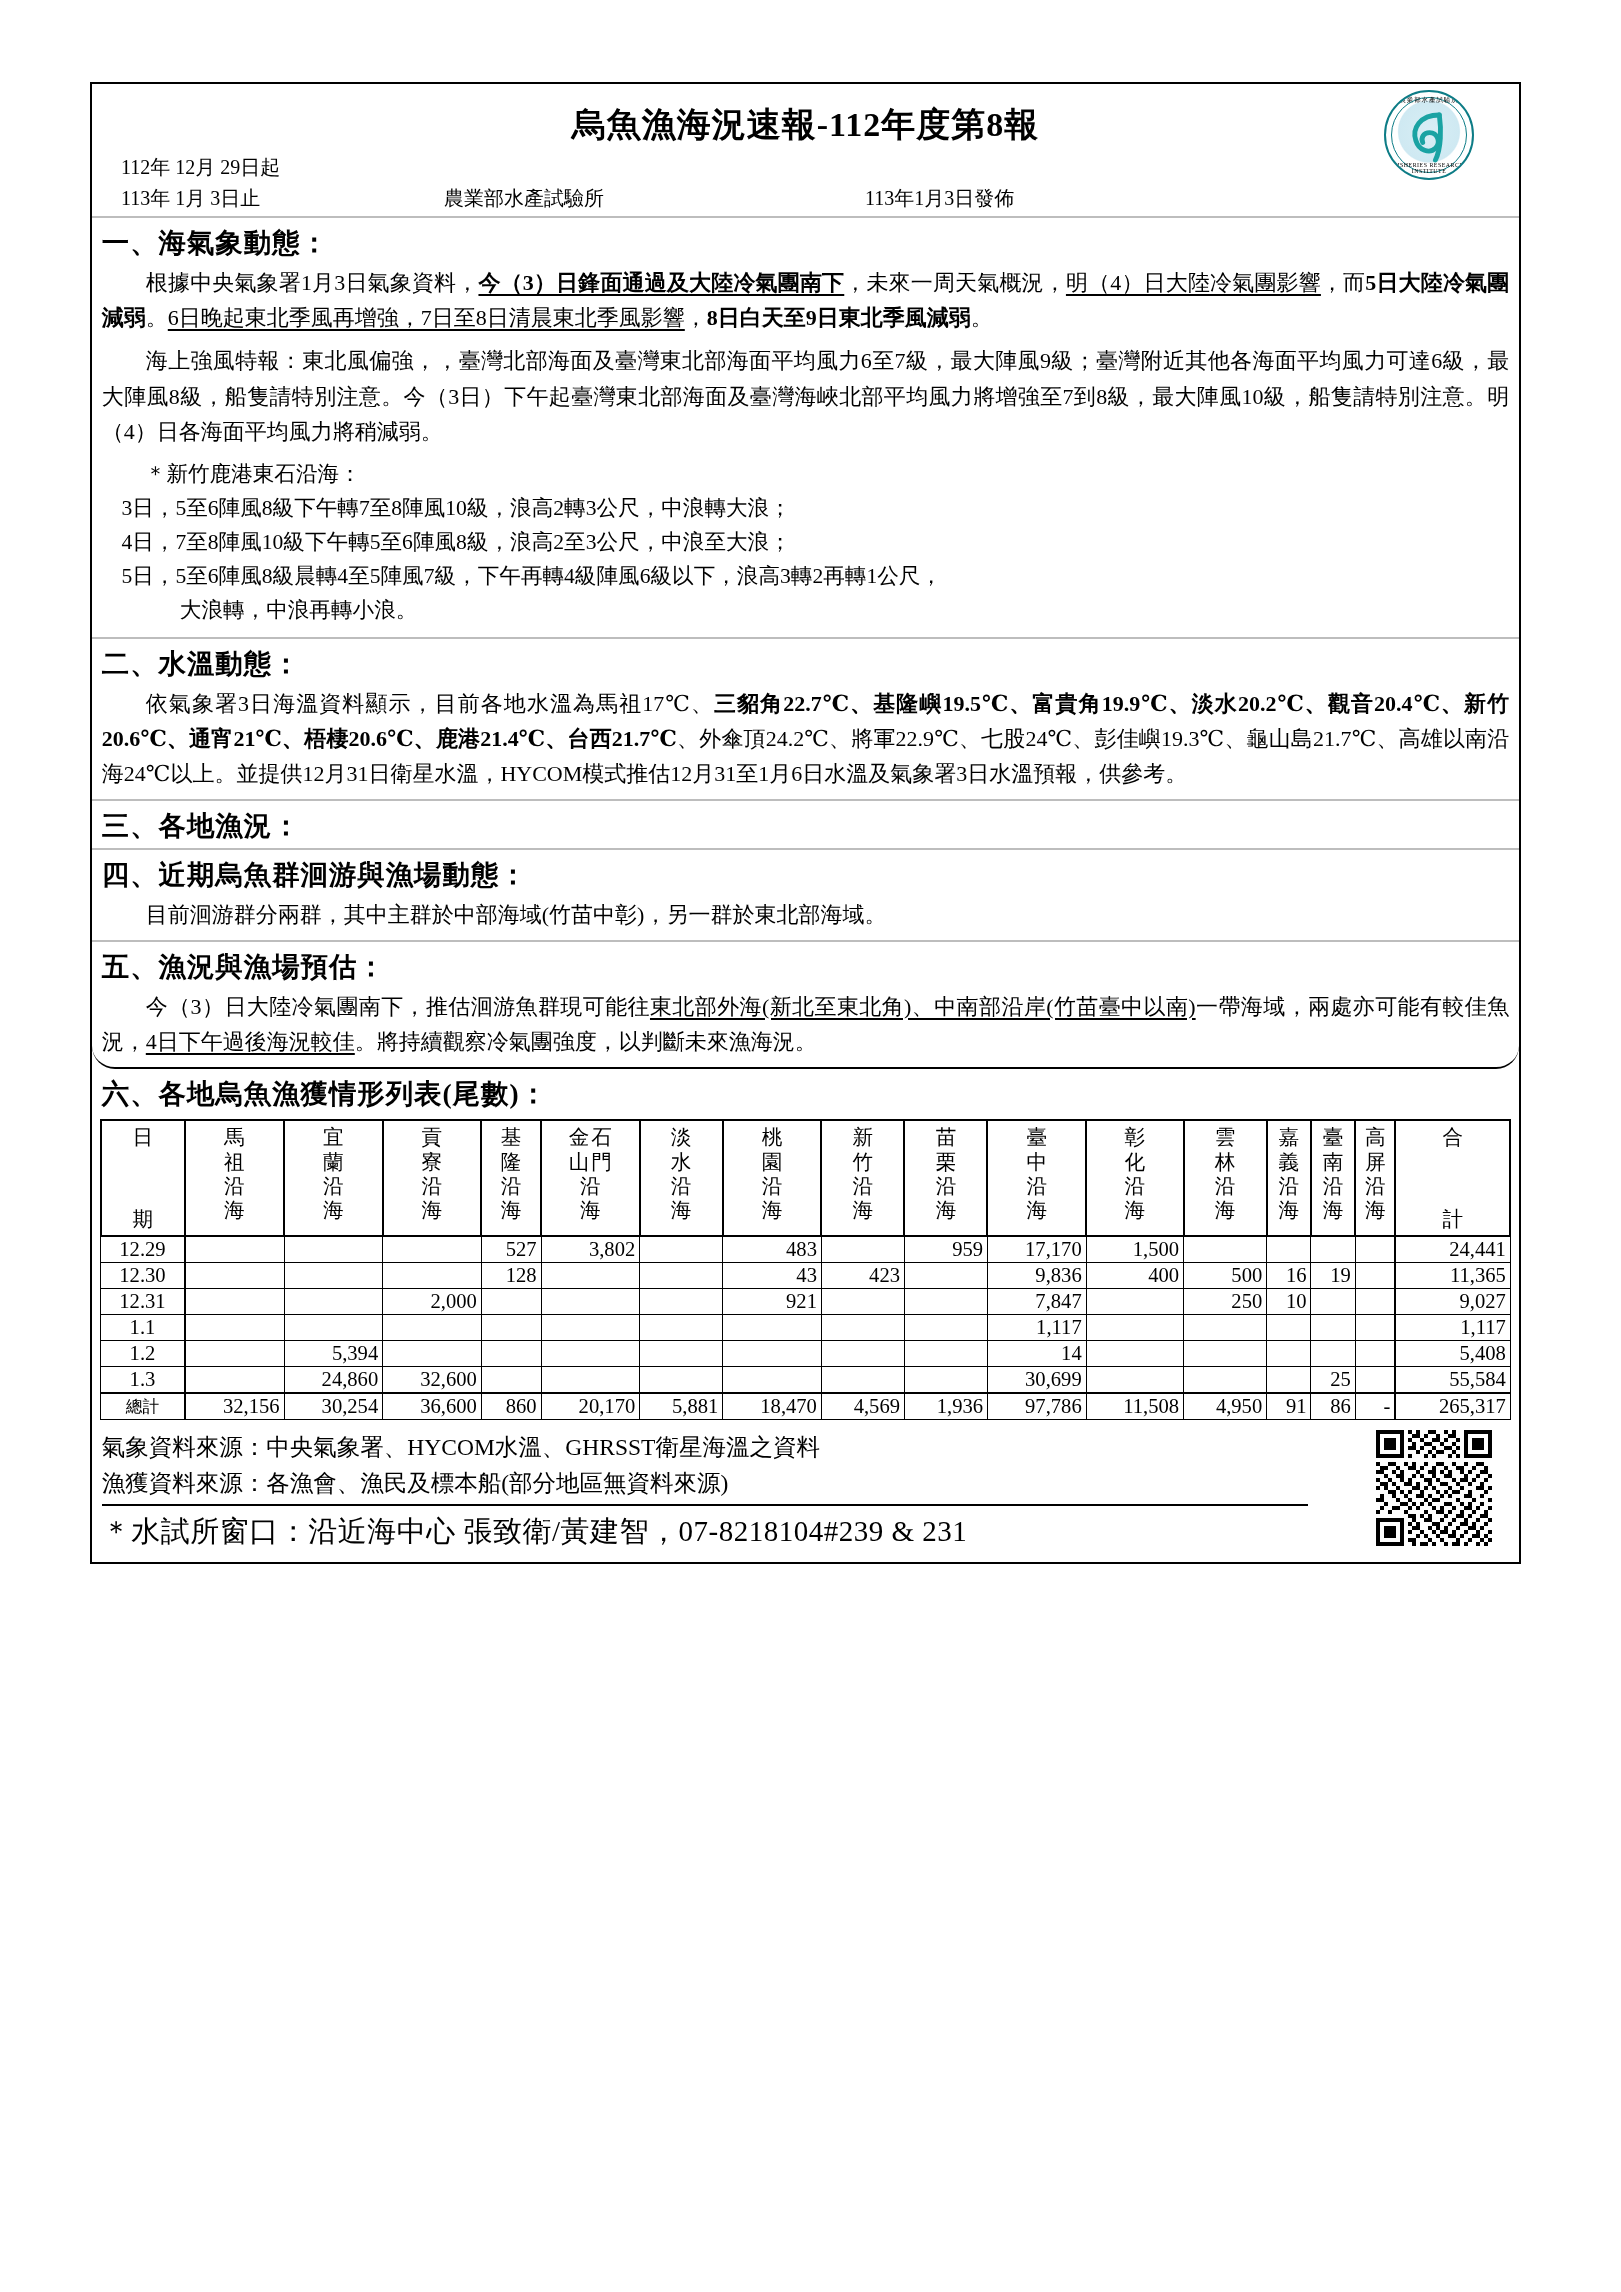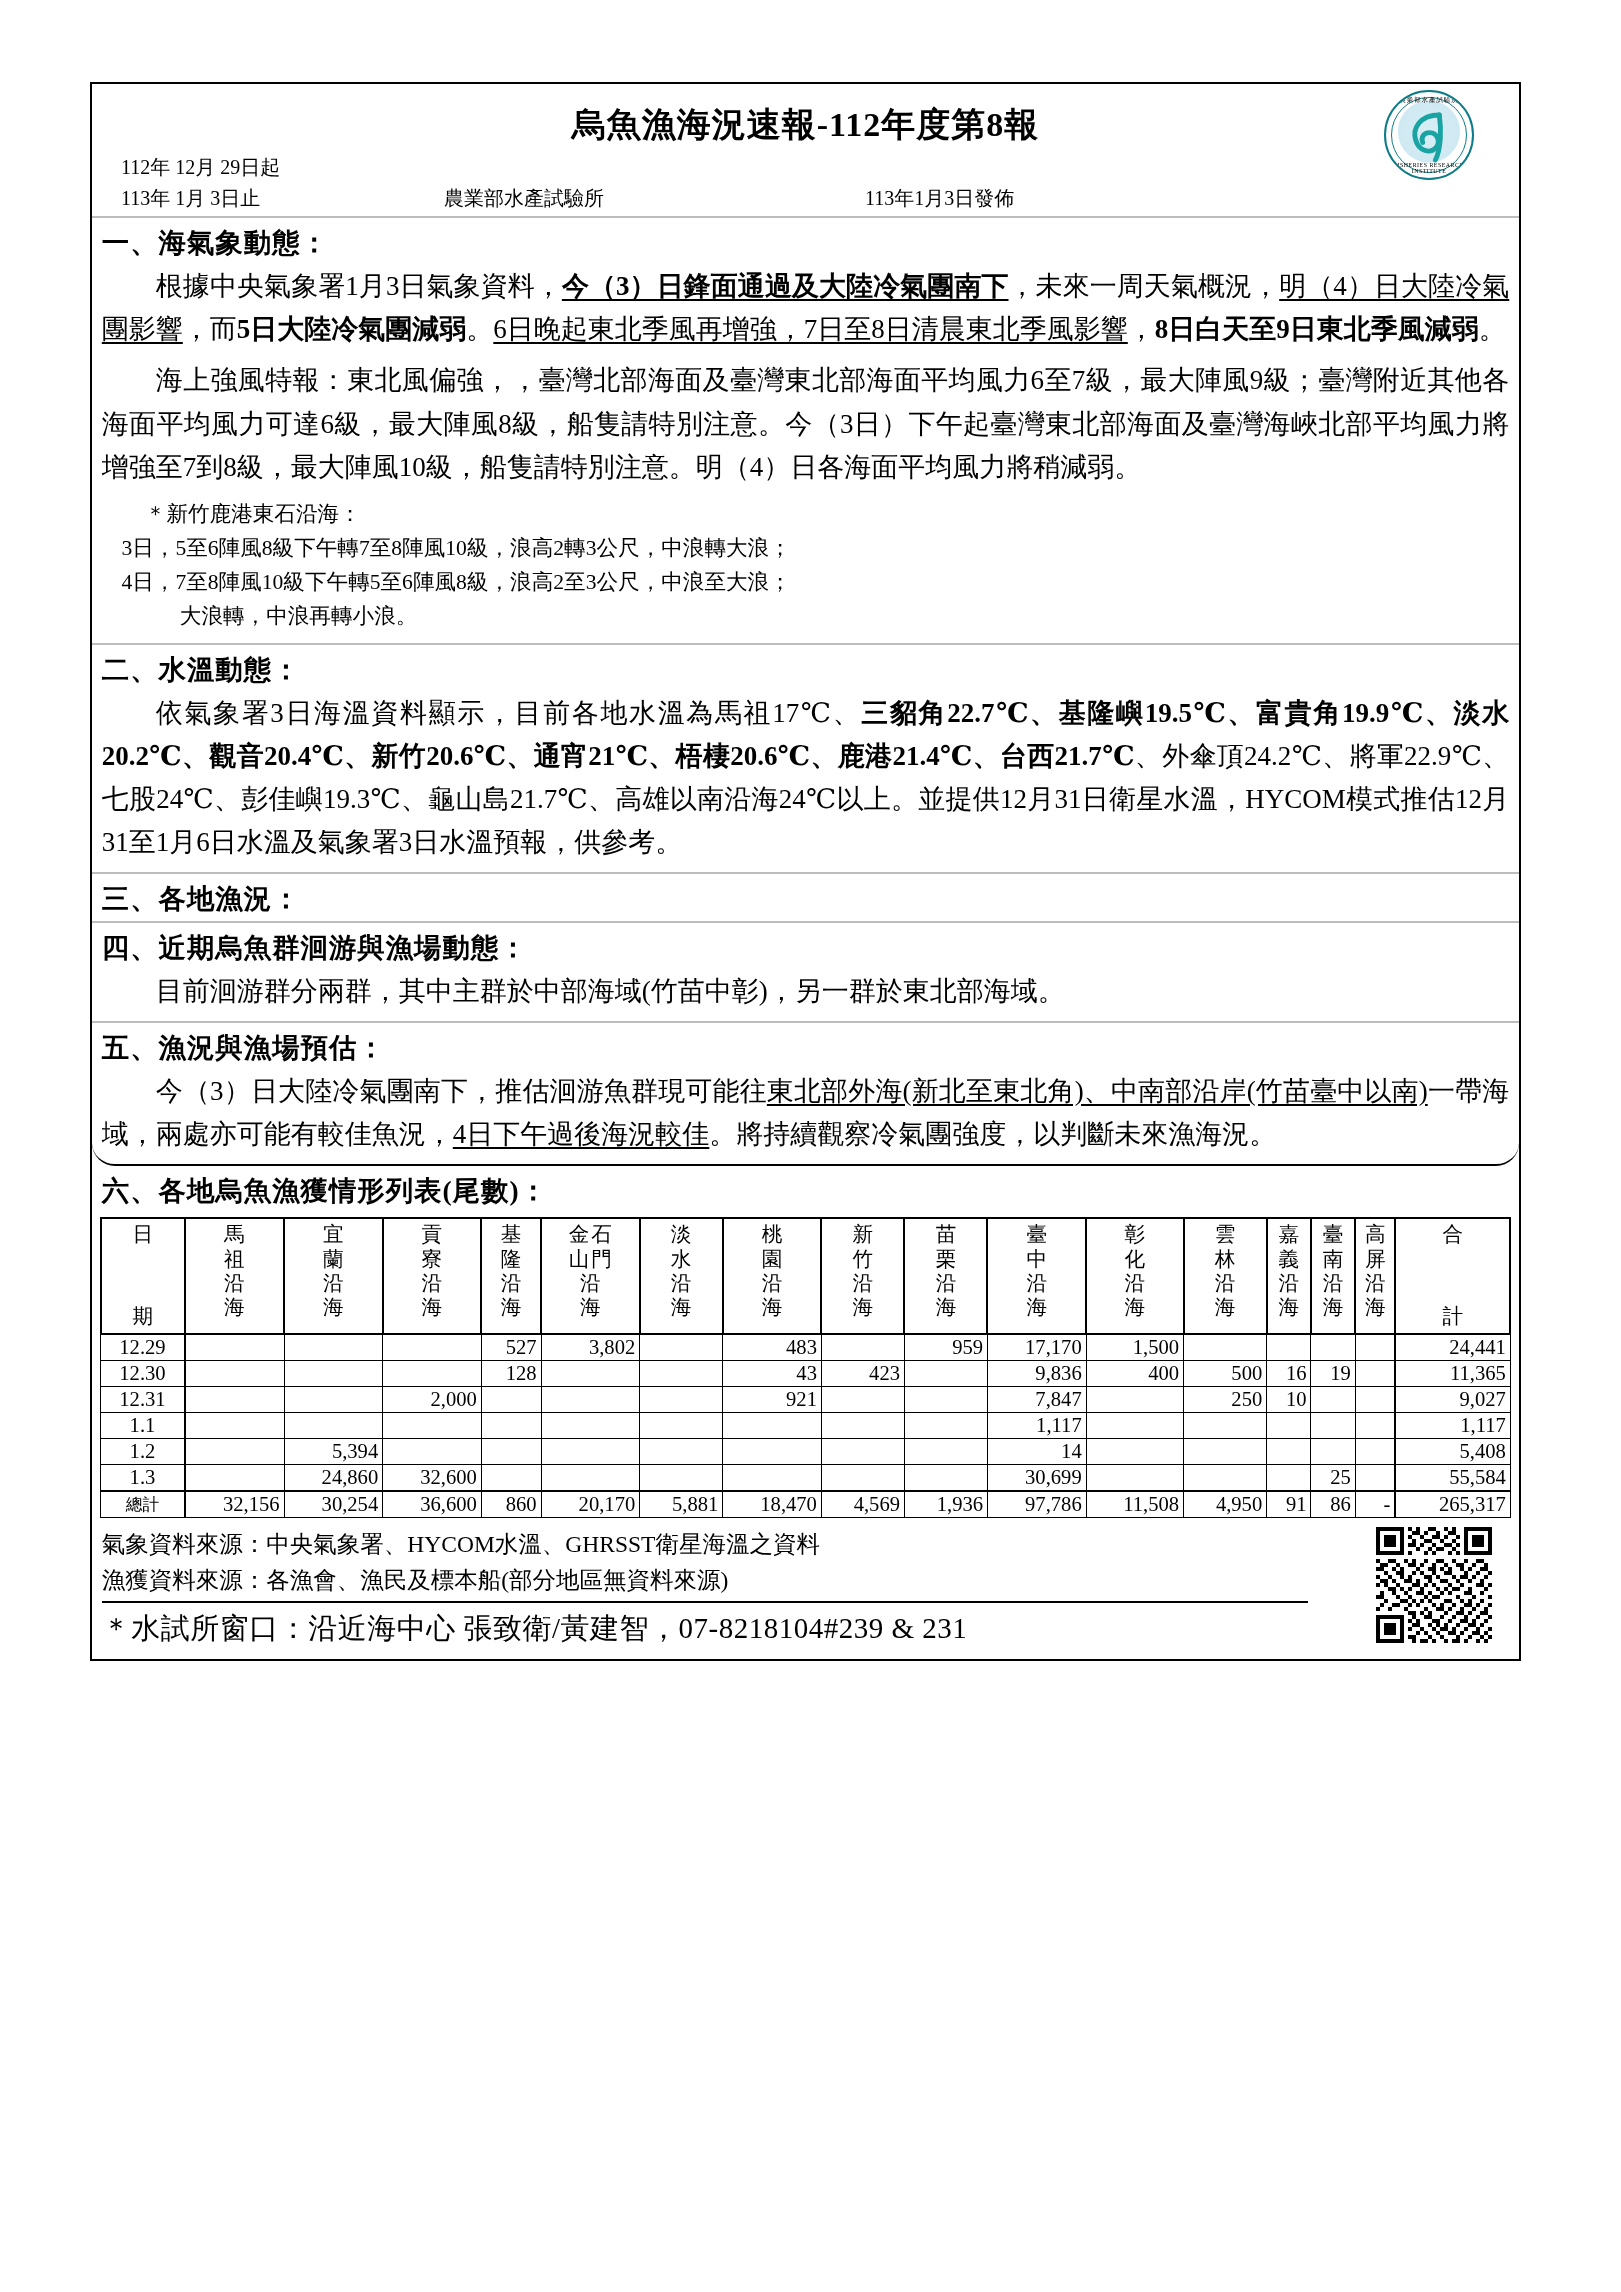--- a/index.html
+++ b/index.html
@@ -58,21 +58,21 @@
   .dline-2 { padding-bottom: 4px; }
   .sep { height:2.9px; background:#bdbdbd; }
 
   
   .sec-head {
     font-size: 27.4px; font-weight: bold;
     padding: 6.9px 0 3.9px 9.8px;
     letter-spacing: 1px;
   }
   .para {
-    font-size: 27px;
+    font-size: 22px;
     line-height: 1.60;
     padding: 0 9.8px 7.8px 9.8px;
     text-align: justify;
     text-indent: 2em;
   }
   .para b { font-weight: bold; }
   .u { text-decoration: underline; text-underline-offset: 3.9px; }
   .small {
     font-size: 21.6px;
     line-height: 1.58;
@@ -172,20 +172,21 @@
   <div class="sep"></div>
 
   <div class="block">
     <div class="sec-head">一、海氣象動態：</div>
     <div class="para"><span>根據中央氣象署1月3日氣象資料，</span><b class="u">今（3）日鋒面通過及大陸冷氣團南下</b><span>，未來一周天氣概況，</span><span class="u">明（4）日大陸冷氣團影響</span><span>，而</span><b>5日大陸冷氣團減弱</b><span>。</span><span class="u">6日晚起東北季風再增強，7日至8日清晨東北季風影響</span><span>，</span><b>8日白天至9日東北季風減弱</b><span>。</span></div>
     <div class="para">海上強風特報：東北風偏強，，臺灣北部海面及臺灣東北部海面平均風力6至7級，最大陣風9級；臺灣附近其他各海面平均風力可達6級，最大陣風8級，船隻請特別注意。今（3日）下午起臺灣東北部海面及臺灣海峽北部平均風力將增強至7到8級，最大陣風10級，船隻請特別注意。明（4）日各海面平均風力將稍減弱。</div>
     <div class="small">
       <span class="ind1">＊新竹鹿港東石沿海：</span>
       <span class="ind2">3日，5至6陣風8級下午轉7至8陣風10級，浪高2轉3公尺，中浪轉大浪；</span>
       <span class="ind2">4日，7至8陣風10級下午轉5至6陣風8級，浪高2至3公尺，中浪至大浪；</span>
+      <span class="ind2">5日，5至6陣風8級晨轉4至5陣風7級，下午再轉4級陣風6級以下，浪高3轉2再轉1公尺，</span>
       <span class="ind3">大浪轉，中浪再轉小浪。</span>
     </div>
     <div style="height:7.8px"></div>
   </div>
 
   <div class="block">
     <div class="sec-head">二、水溫動態：</div>
     <div class="para"><span>依氣象署3日海溫資料顯示，目前各地水溫為馬祖17℃、</span><b>三貂角22.7℃、基隆嶼19.5℃、富貴角19.9℃、淡水20.2℃、觀音20.4℃、新竹20.6℃、通宵21℃、梧棲20.6℃、鹿港21.4℃、台西21.7℃</b><span>、外傘頂24.2℃、將軍22.9℃、七股24℃、彭佳嶼19.3℃、龜山島21.7℃、高雄以南沿海24℃以上。並提供12月31日衛星水溫，HYCOM模式推估12月31至1月6日水溫及氣象署3日水溫預報，供參考。</span></div>
   </div>
 

